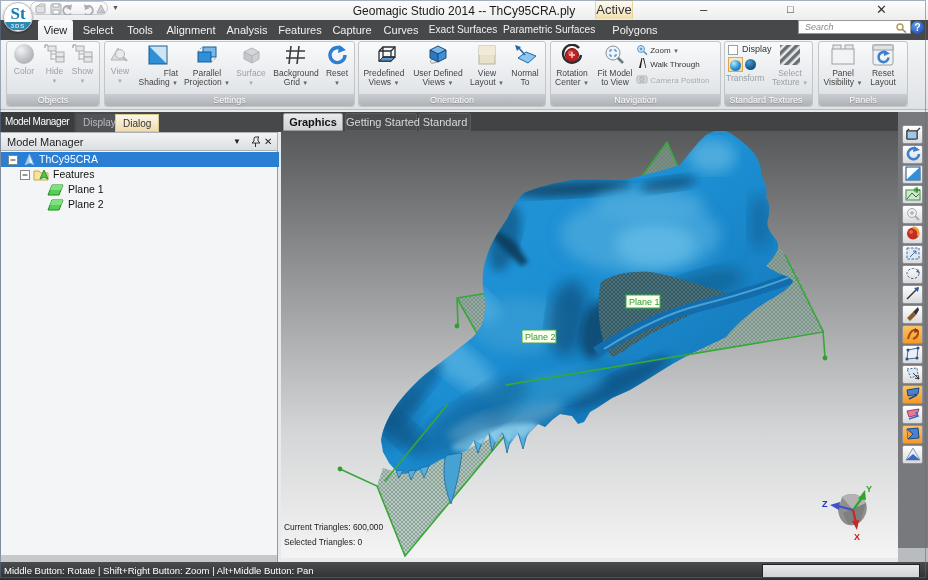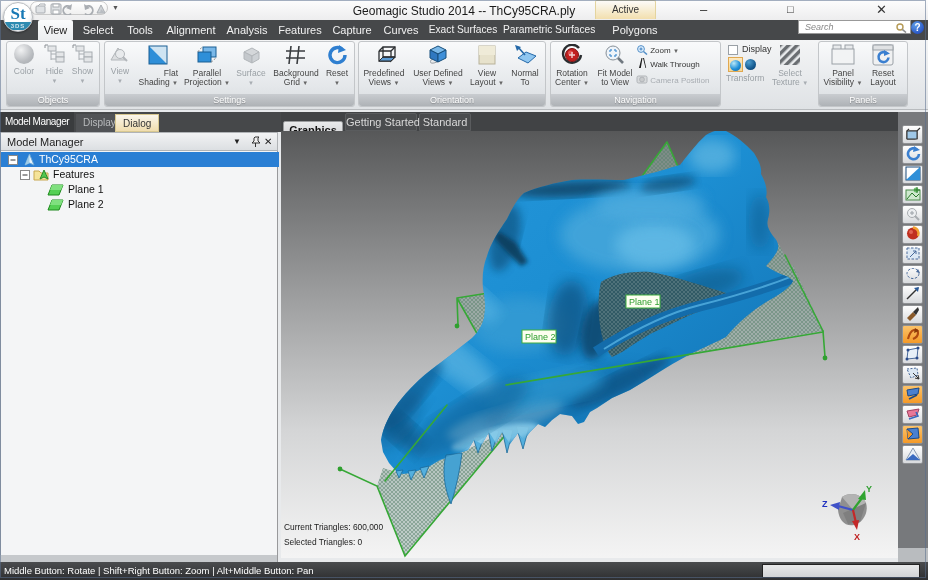--- a/index.html
+++ b/index.html
@@ -3,21 +3,21 @@
 <meta charset="utf-8">
 <style>
   * { margin:0; padding:0; box-sizing:border-box; }
   html,body { width:928px; height:580px; overflow:hidden; }
   body { font-family:"Liberation Sans", sans-serif; position:relative; background:#e8eaec; }
   .abs { position:absolute; }
 
   
   #titlebar { left:0; top:0; width:928px; height:20px; background:linear-gradient(#fdfdfd,#ededee); }
   #title { left:0; top:4px; width:928px; text-align:center; font-size:12px; color:#1a1a1a; }
-  #activetab { left:595px; top:0; width:61px; height:19px; background:linear-gradient(#fcfbf8,#f2dfae); border:1px solid #e4d49e; border-bottom:none; border-radius:2px 2px 0 0; font-size:10px; color:#333; text-align:center; line-height:18px; }
+  #activetab { left:595px; top:0; width:38px; height:19px; background:linear-gradient(#fcfbf8,#f2dfae); border:1px solid #e4d49e; border-bottom:none; border-radius:2px 2px 0 0; font-size:13px; color:#333; text-align:center; line-height:18px; }
   .winbtn { top:4px; font-size:13px; color:#333; }
 
   
   #qat { left:30px; top:1px; width:78px; height:14px; border:1px solid #c9c9c9; border-radius:8px; background:linear-gradient(#fff,#f0f0f0); }
   #logo { left:3px; top:2px; width:30px; height:30px; border-radius:50%; background:radial-gradient(circle at 35% 30%, #ffffff 55%, #d8dce0); border:1px solid #b9bcc0; z-index:30; box-shadow:0 1px 2px rgba(0,0,0,.35); overflow:hidden;}
   #logo .st { position:absolute; left:0; top:1px; width:100%; text-align:center; font-size:17px; font-weight:bold; color:#1879b5; font-family:"Liberation Serif",serif;}
   #logo .tds { position:absolute; left:0; bottom:1px; width:100%; text-align:center; font-size:6px; font-weight:bold; color:#cfe4ee; background:#2e8ab0; height:8px; line-height:8px; letter-spacing:1px;}
 
   
   #tabbar { left:0; top:20px; width:928px; height:20px; background:#46484a; }
@@ -119,20 +119,23 @@
     </div>
   <div class="rgroup" style="left:104px; width:251px;">
       <div class="glabel">Settings</div>
     </div>
   <div class="rgroup" style="left:358px; width:188px;">
       <div class="glabel">Orientation</div>
     </div>
   <div class="rgroup" style="left:550px; width:171px;">
       <div class="glabel">Navigation</div>
     </div>
+  <div class="rgroup" style="left:724px; width:89px;">
+      <div class="glabel">Standard Textures&nbsp;&nbsp;</div>
+    </div>
   <div class="rgroup" style="left:818px; width:90px;">
       <div class="glabel">Panels</div>
     </div>
 
   <div class="rbtn gray" style="left:8px; width:32px;">
     <span class="ic" style="width:20px; height:20px; border-radius:50%; background:radial-gradient(circle at 35% 30%, #f2f3f4, #b9bcc0 60%, #a2a6aa);"></span>
     Color</div>
   <div class="rbtn gray" style="left:40px; width:29px;">
     <svg class="ic" width="22" height="20">
         <g stroke="#a8adb2" fill="#e4e6e8" stroke-width="1">
@@ -340,21 +343,21 @@
     <svg class="abs" style="left:46px; top:2px;" width="17" height="12">
         <path d="M5 1 L16 1 L12 11 L1 11 Z" fill="#55d055" stroke="#1e8a1e"></path>
         <path d="M5 1 L16 1 L14 6 L3 6 Z" fill="#7fe07f"></path>
       </svg>
     <span class="abs" style="left:67px;">Plane 2</span>
     </div>
 </div>
 <div id="lpanel-foot" class="abs"></div>
 
 <div id="gtabs" class="abs">
-  <div class="gtab" style="left:2px; width:60px; background:linear-gradient(#e9eaeb,#cfd1d3); color:#111; font-weight:bold; border:1px solid #9a9c9e;margin-top:8px;">Graphics</div>
+  <div class="gtab" style="left:2px; width:60px; background:linear-gradient(#e9eaeb,#cfd1d3); color:#111; font-weight:bold; border:1px solid #9a9c9e;">Graphics</div>
   <div class="gtab" style="left:64px; width:72px; background:#4a4c4e; color:#d8d8d8; border:1px solid #5a5c5e;">Getting Started</div>
   <div class="gtab" style="left:138px; width:52px; background:#4a4c4e; color:#d8d8d8; border:1px solid #5a5c5e;">Standard</div>
   <div class="abs" style="right:18px; top:3px; font-size:7px; color:#ddd;">▼</div>
   <div class="abs" style="right:5px; top:2px; font-size:9px; color:#ddd;">✕</div>
 </div>
 
 <div id="gfx" class="abs">
 <svg width="617" height="427" viewBox="281 131 617 427">
 <defs>
   <linearGradient id="bgg" x1="0" y1="131" x2="0" y2="558" gradientUnits="userSpaceOnUse">

